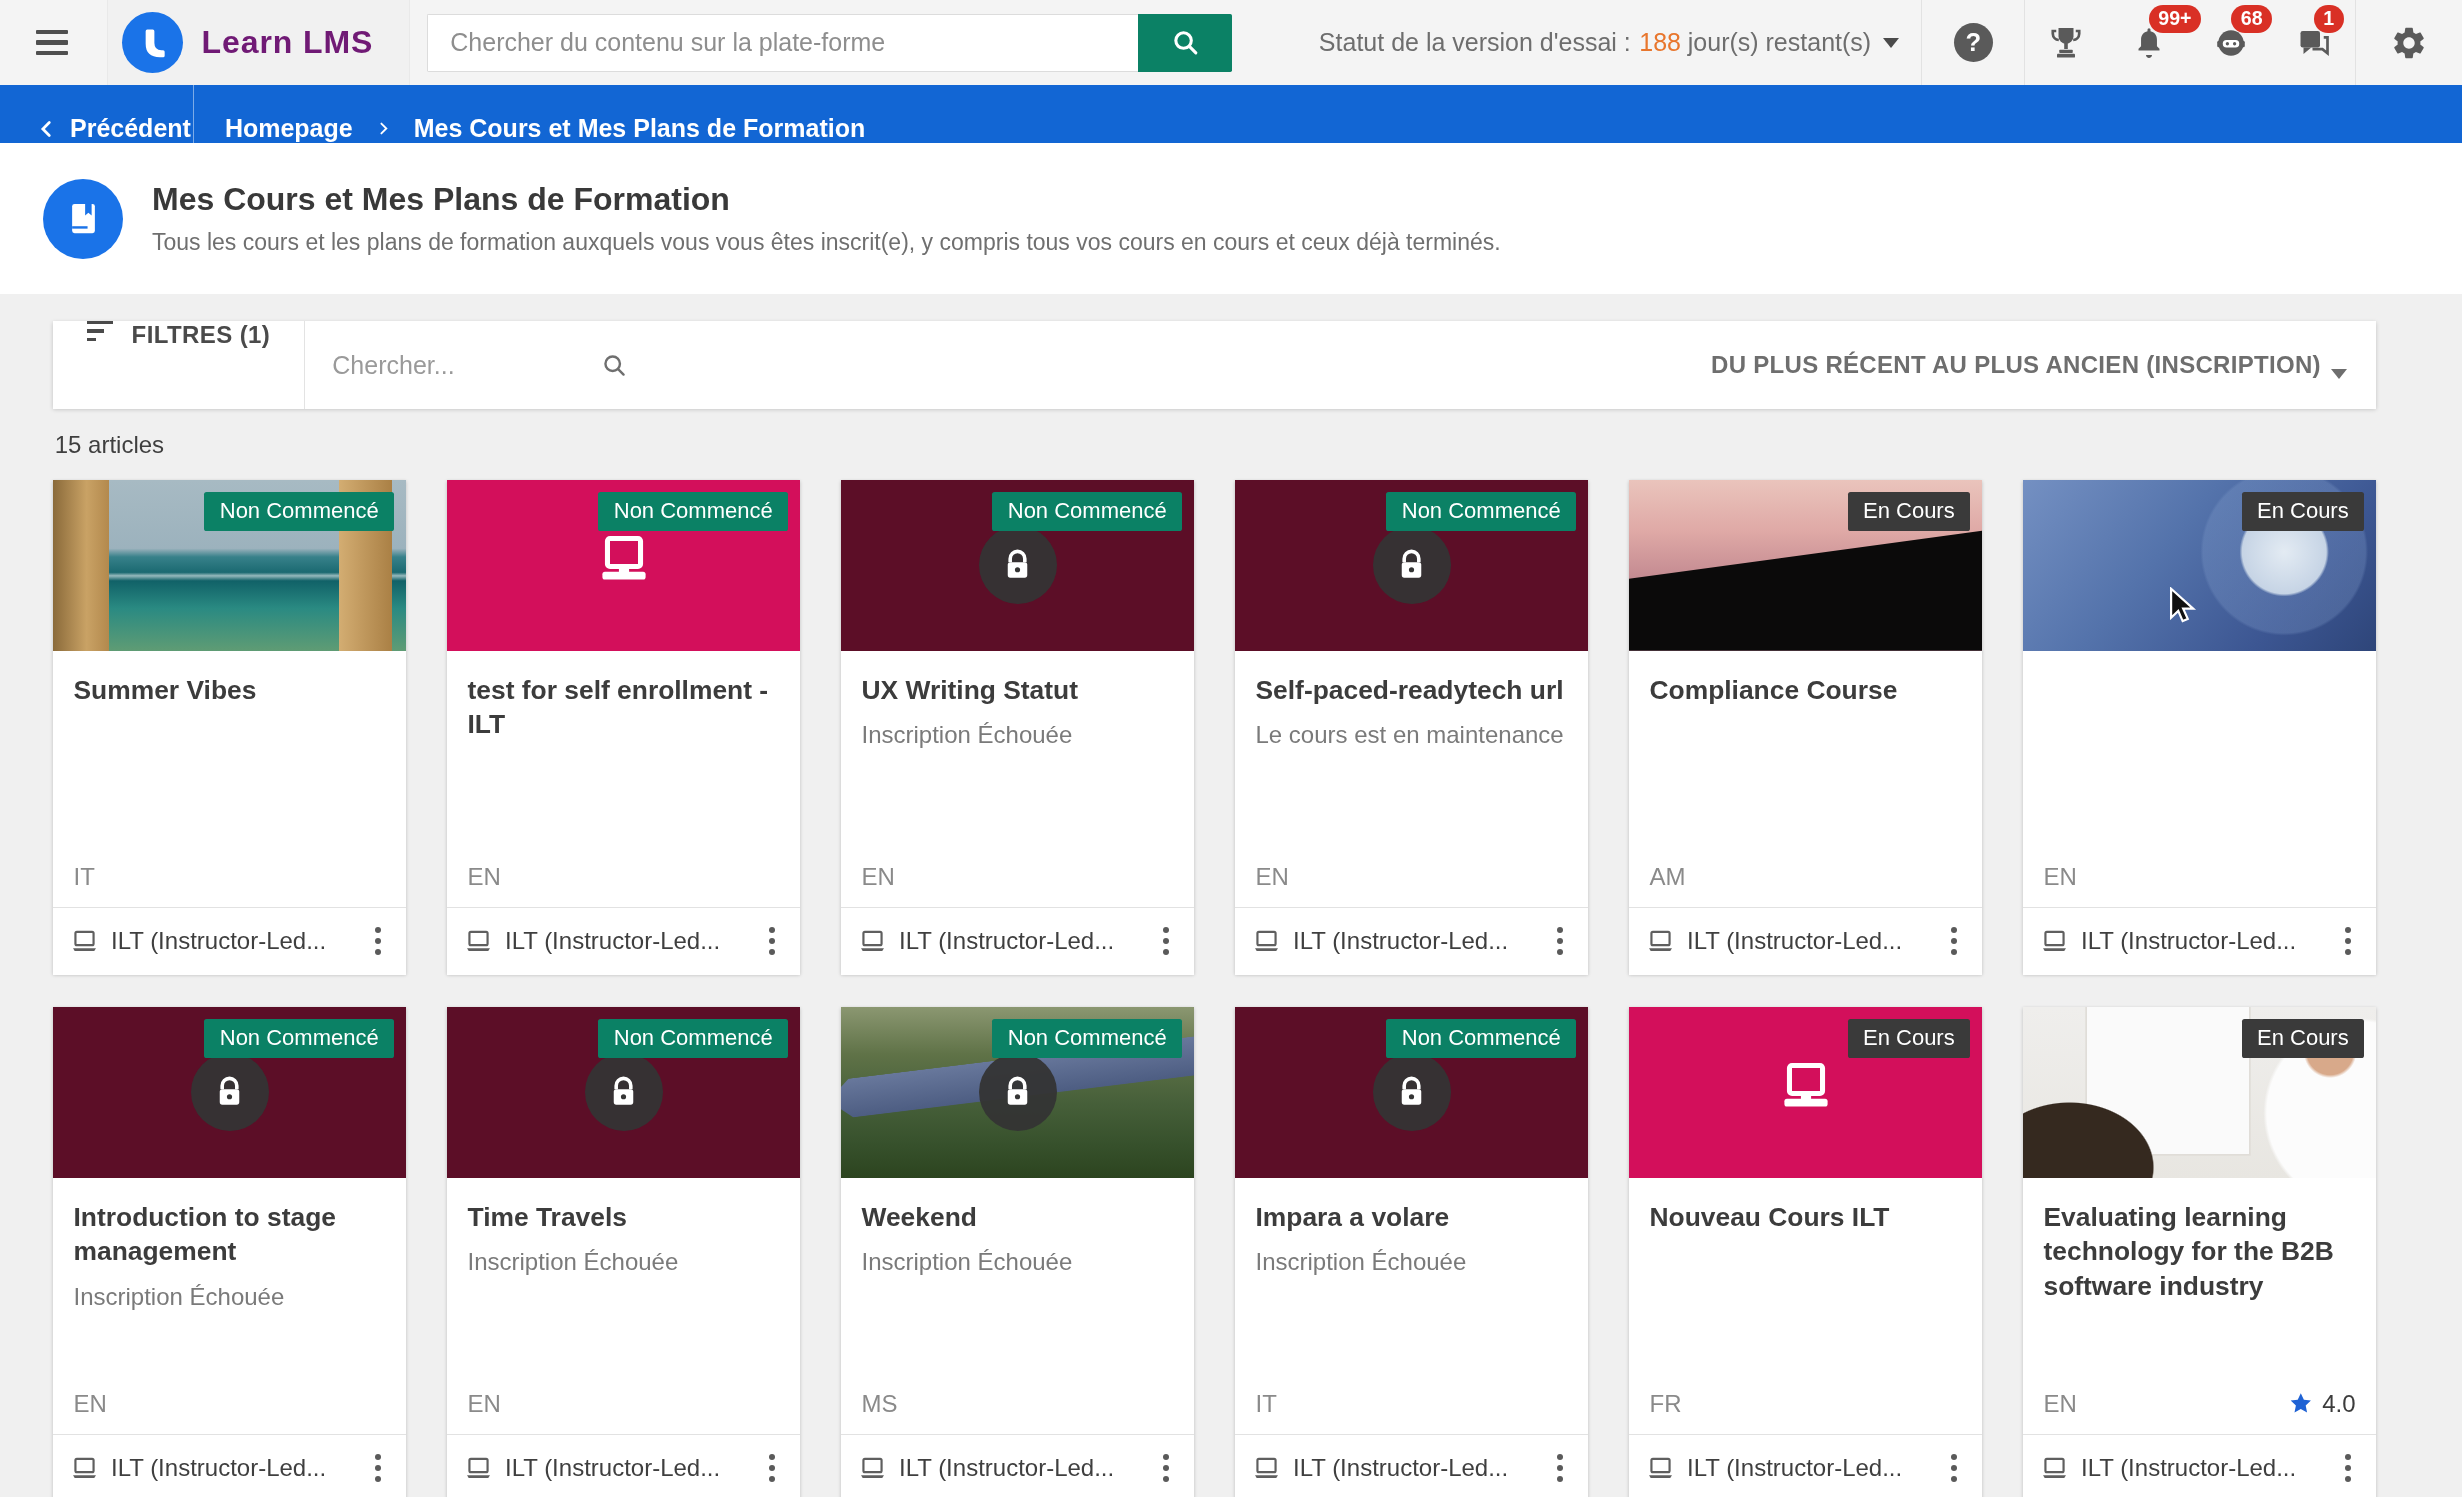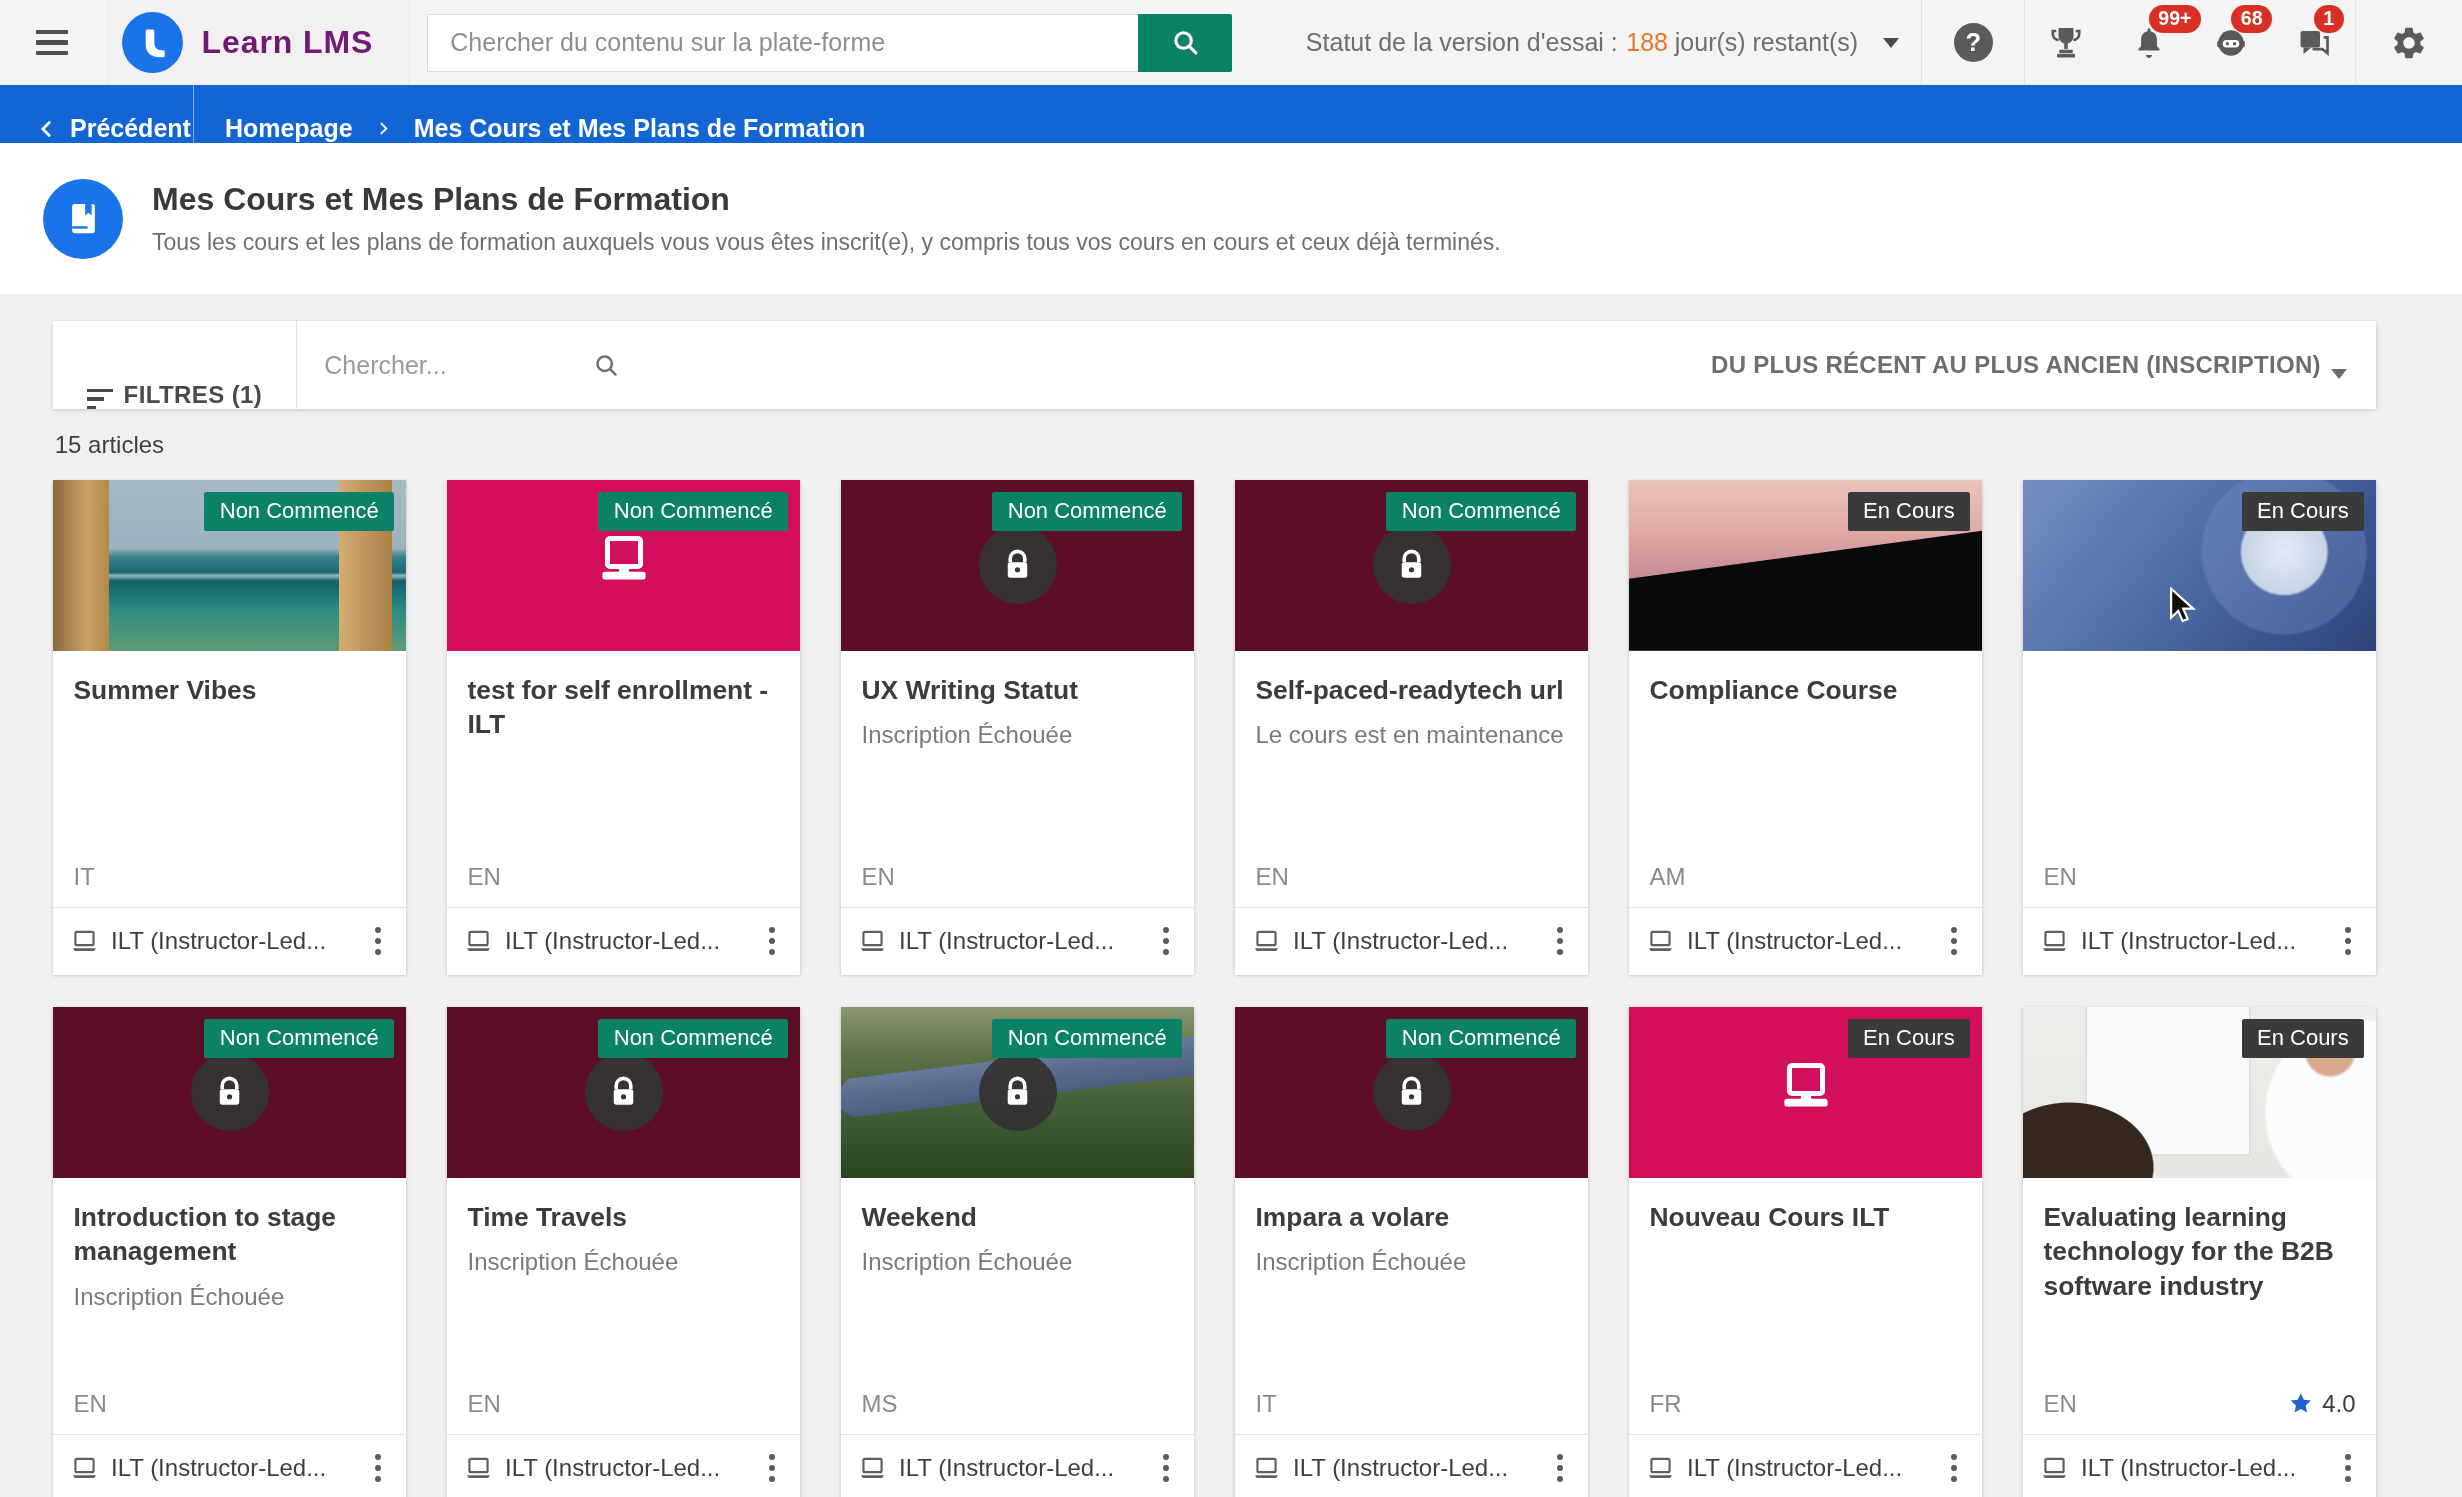--- a/index.html
+++ b/index.html
@@ -19,21 +19,21 @@
   .hamburger span{height:4.3px;background:#4f4f4f;border-radius:0.9px}
   .logo-section{height:100%;margin-left:39px;padding:0 36px 0 13.6px;display:flex;align-items:center;gap:19px;background:#f1f1f1;border-left:0.9px solid #e9e9e9;border-right:0.9px solid #e9e9e9;cursor:pointer;flex:none}
   .logo-circle{width:61px;height:61px;border-radius:50%;background:var(--c-logo-blue,#1a73e8);display:flex;align-items:center;justify-content:center;flex:none}
   .logo-text{font-size:32px;font-weight:700;color:#701a75;letter-spacing:0.9px;white-space:nowrap}
   .search-bar{display:flex;height:58px;width:805px;margin-left:17px;flex:none}
   .search-input{flex:1;border:0.9px solid #dcdcdc;border-right:none;background:#fff;font-size:25px;padding:0 22px;color:#444;border-radius:1.7px 0 0 1.7px;outline:none;font-family:"Liberation Sans",sans-serif}
   .search-input::placeholder{color:#8e8e8e}
   .search-btn{width:94px;background:var(--c-green,#0b8165);border:none;border-radius:0 1.7px 1.7px 0;display:flex;align-items:center;justify-content:center;cursor:pointer}
   .trial{margin-left:auto;display:flex;align-items:center;font-size:25px;color:#6e6e6e;white-space:nowrap;padding-right:22px;cursor:pointer}
   .trial .days{color:var(--c-orange,#e8762d);margin:0 6.8px 0 8.5px}
-  .trial .sfx{margin-right:15px}
+  .trial .sfx{margin-right:2px}
   .caret{width:0;height:0;border-left:8.5px solid transparent;border-right:8.5px solid transparent;border-top:10.2px solid #4a4a4a;margin-left:10.2px}
   .vbar{width:0.9px;height:100%;background:#e2e2e2;flex:none}
   .zone{height:100%;display:flex;align-items:center;justify-content:center;flex:none}
   .zone-help{width:102px}
   .zone-icons{width:330px;display:flex}
   .zone-gear{width:106px}
   .icon-btn{flex:1;height:85px;display:flex;align-items:center;justify-content:center;position:relative;cursor:pointer}
   .help-circle{width:39px;height:39px;border-radius:50%;background:#5a5a5a;color:#fff;font-size:25.6px;font-weight:700;display:flex;align-items:center;justify-content:center}
   .nbadge{position:absolute;top:5.1px;left:50%;background:var(--c-red,#d93025);color:#fff;font-size:19.6px;font-weight:700;border-radius:19px;padding:3.4px 9.4px;min-width:20.5px;text-align:center;line-height:1.1}
 
@@ -47,21 +47,21 @@
   
   .page-header{height:151px;background:#fff;display:flex;align-items:center;padding-left:43px}
   .ph-icon{width:80px;height:80px;border-radius:50%;background:var(--c-logo-blue,#1a73e8);display:flex;align-items:center;justify-content:center;flex:none}
   .ph-text{margin-left:29px}
   .ph-title{font-size:32px;font-weight:700;color:#393939}
   .ph-sub{font-size:23px;color:#6f6f6f;margin-top:11px}
 
   
   .content{padding:27px 0 0 53px;width:2376px}
   .toolbar{width:2323px;height:88px;background:#fff;box-shadow:0 0.9px 4.3px rgba(0,0,0,.2);display:flex;align-items:center}
-  .filters-btn{display:flex;align-items:flex-end;gap:11px;padding:0 34px;height:100%;cursor:pointer}
+  .filters-btn{display:flex;align-items:flex-start;gap:19px;padding:0 34px;height:100%;cursor:pointer}
   .funnel{display:flex;flex-direction:column;gap:5.1px}
   .funnel span{height:3.4px;background:#4a4a4a}
   .funnel .f1{width:25.6px}.funnel .f2{width:17px}.funnel .f3{width:8.5px}
   .filters-label{font-size:24px;font-weight:700;color:#4a4a4a;letter-spacing:0.4px}
   .tb-div{width:0.9px;height:100%;background:#e3e3e3;flex:none}
   .tb-search{display:flex;align-items:center;margin-left:13.6px}
   .tb-search input{border:none;background:transparent;font-size:25px;color:#444;width:281px;padding:0 13.6px;outline:none;font-family:"Liberation Sans",sans-serif}
   .tb-search input::placeholder{color:#9a9a9a}
   .sort{margin-left:auto;display:flex;align-items:flex-end;padding-right:29px;font-size:24px;font-weight:700;color:#6e6e6e;letter-spacing:0.3px;cursor:pointer}
   .sort .caret{border-top-color:#6e6e6e}

